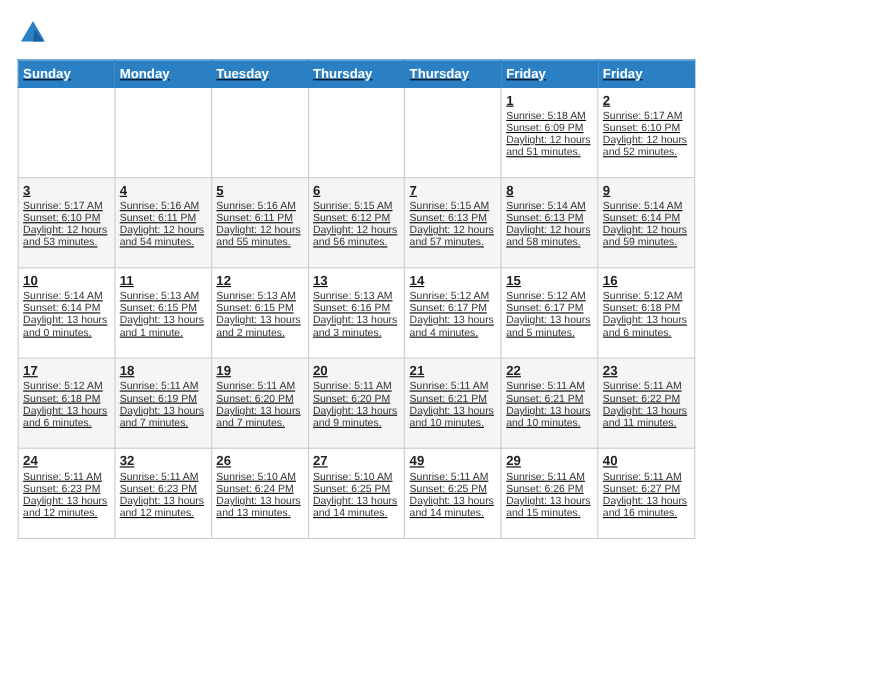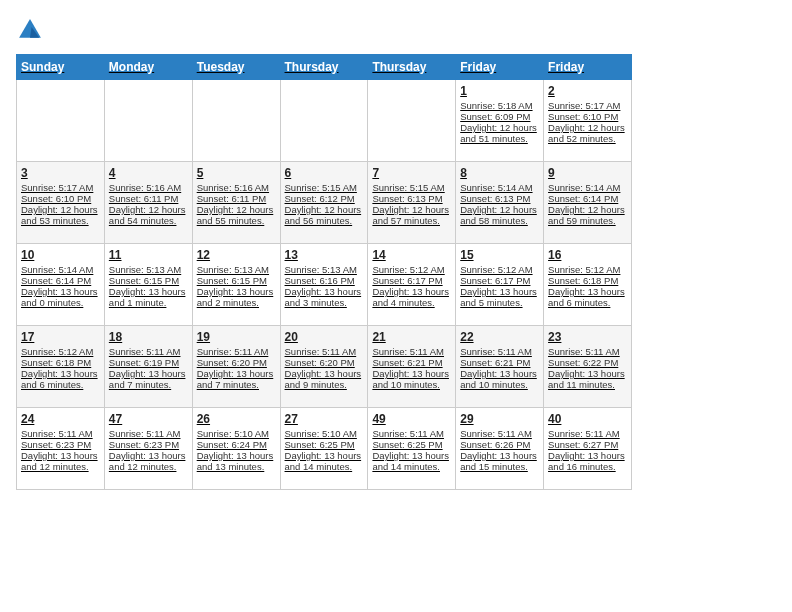--- a/index.html
+++ b/index.html
@@ -274,21 +274,21 @@
           </td>
         </tr>
         <tr>
           <td>
             <span class="day-num">24</span>
             <div>Sunrise: 5:11 AM</div>
             <div>Sunset: 6:23 PM</div>
             <div>Daylight: 13 hours and 12 minutes.</div>
           </td>
           <td>
-            <span class="day-num">47</span>
+            <span class="day-num">32</span>
             <div>Sunrise: 5:11 AM</div>
             <div>Sunset: 6:23 PM</div>
             <div>Daylight: 13 hours and 12 minutes.</div>
           </td>
           <td>
             <span class="day-num">26</span>
             <div>Sunrise: 5:10 AM</div>
             <div>Sunset: 6:24 PM</div>
             <div>Daylight: 13 hours and 13 minutes.</div>
           </td>

